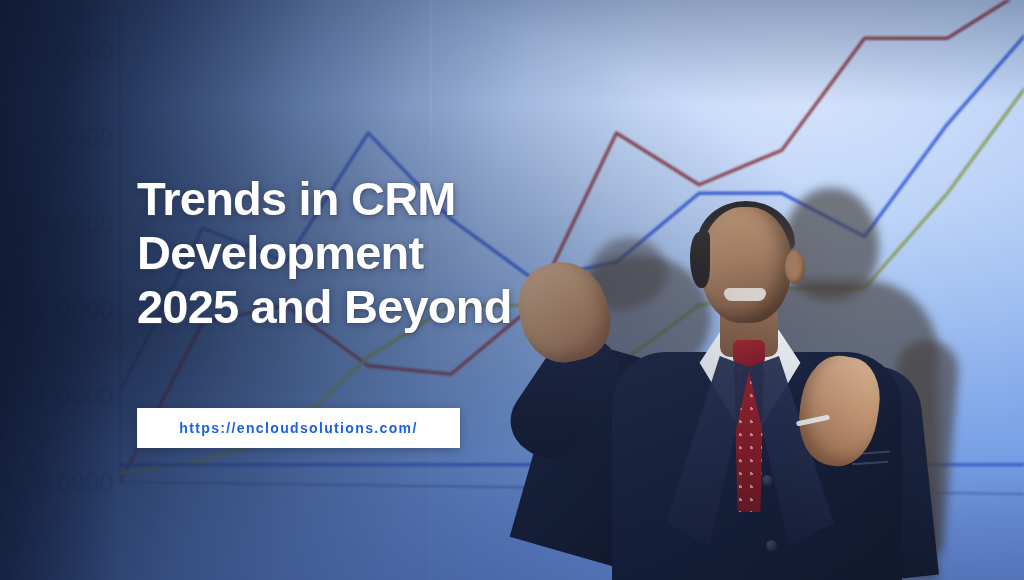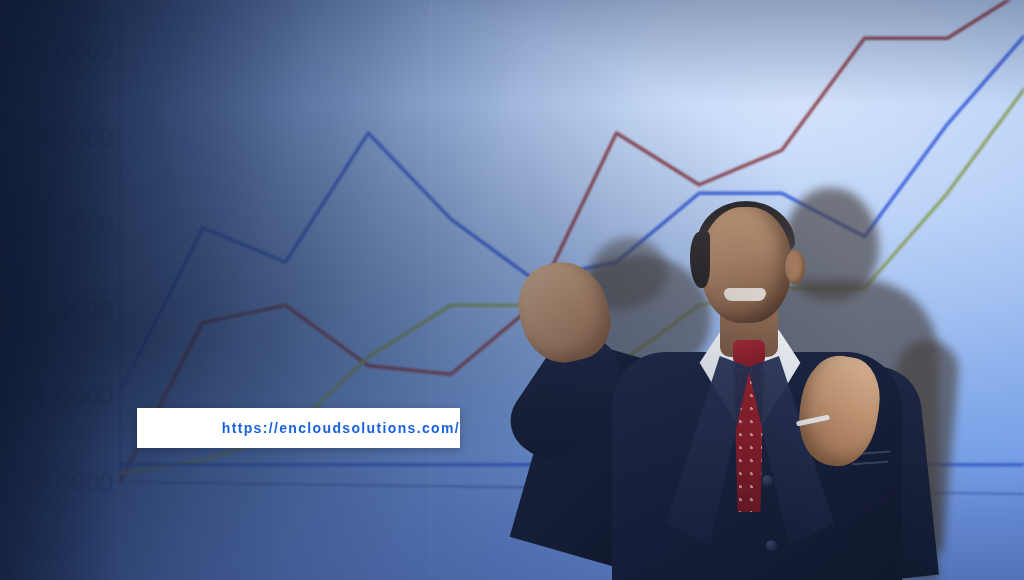--- a/index.html
+++ b/index.html
@@ -255,21 +255,21 @@
       0 0 1px rgba(60,70,100,.85),
       1px 1px 0 rgba(70,82,115,.55),
       0 2px 7px rgba(25,35,65,.45);
     white-space:pre-line;
   }
   #url-badge{
     position:absolute;
     left:137px; top:408px;
     width:323px; height:40px;
     background:#ffffff;
-    display:flex; align-items:center; justify-content:flex-end;
+    display:flex; align-items:center; justify-content:center;
     box-shadow:0 2px 8px rgba(12,22,48,.30);
   }
   #url-text{
     font-family:"Liberation Sans", sans-serif;
     font-weight:700;
     font-size:14px;
     letter-spacing:1.35px;
     color:#1a62e0;
     white-space:nowrap;
   }
@@ -336,18 +336,21 @@
     <div class="person-part" id="pen"></div>
     <div class="person-part" id="hair"></div>
     <div class="person-part" id="head"></div>
     <div class="person-part" id="hair-side"></div>
     <div class="person-part" id="ear"></div>
     <div class="person-part" id="mouth"></div>
   </div>
 
   <div class="vignette"></div>
 
+  <h1 id="headline">Trends in CRM
+Development
+2025 and Beyond</h1>
 
   <div id="url-badge">
     <span id="url-text">https://encloudsolutions.com/</span>
   </div>
 
 </div>
 
 </body></html>

